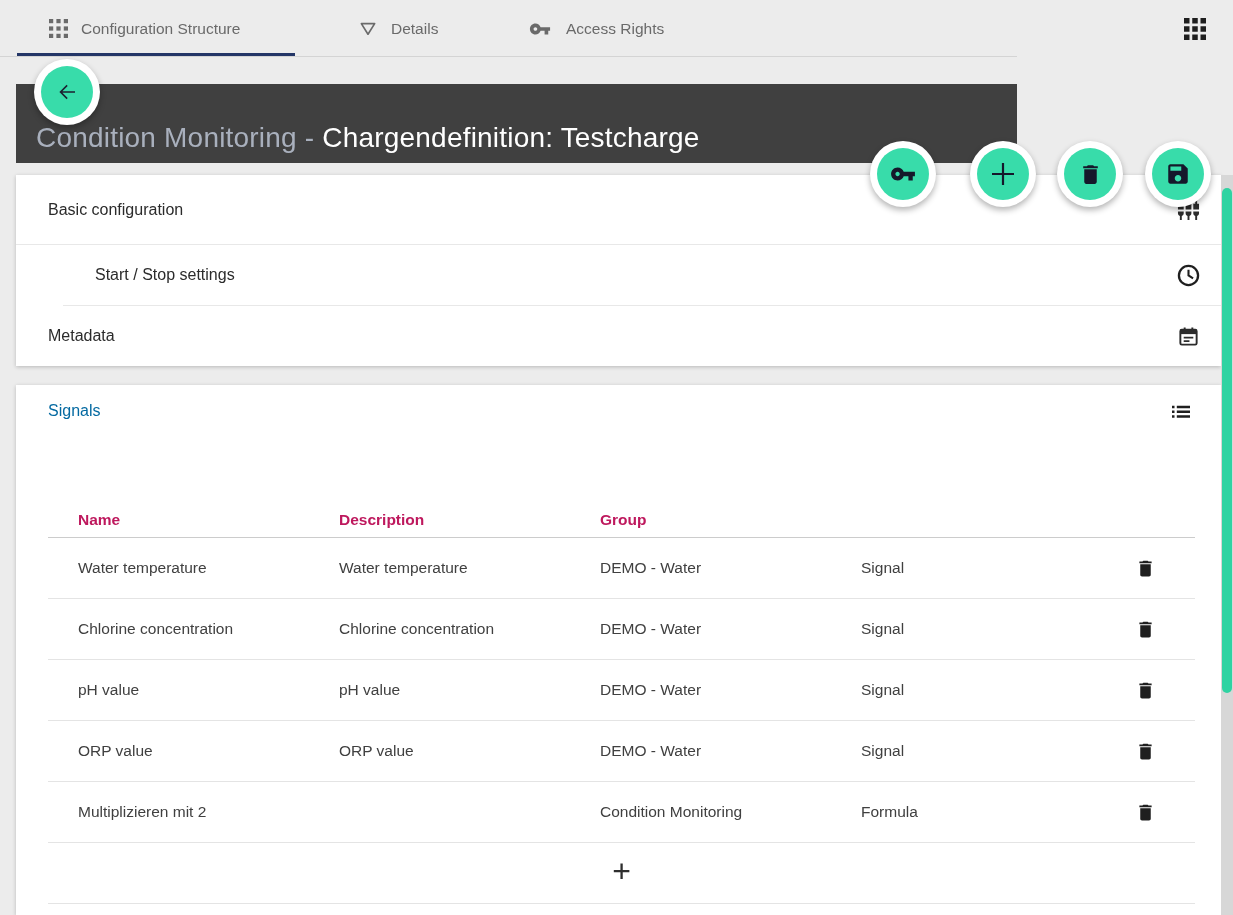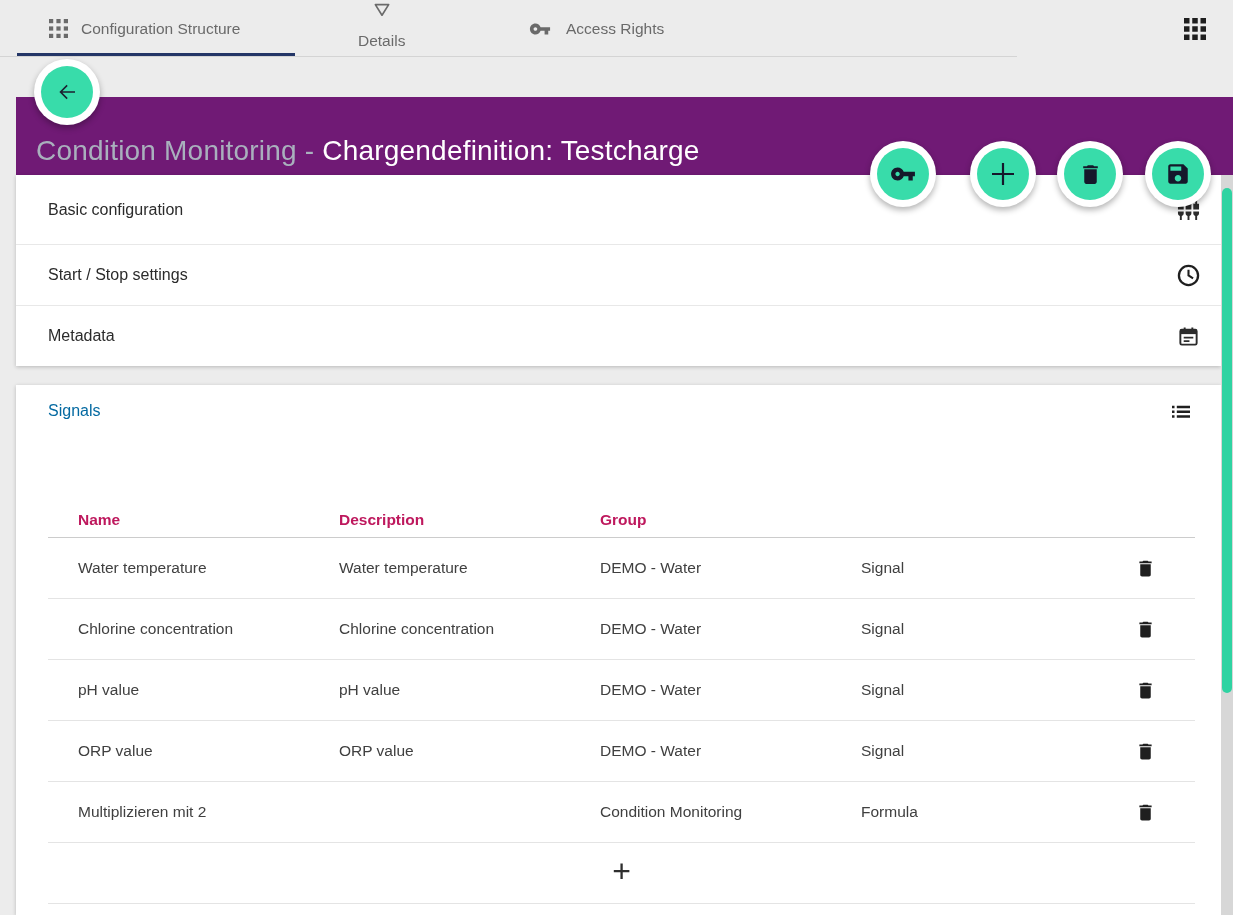--- a/index.html
+++ b/index.html
@@ -32,22 +32,22 @@
     background:#ffffff; box-shadow:0 3px 6px rgba(0,0,0,.30);
     display:flex; align-items:center; justify-content:center; cursor:pointer;
   }
   .fab-teal {
     width:52px; height:52px; border-radius:50%; background:#38dcaa;
     display:flex; align-items:center; justify-content:center;
   }
   .back-fab { left:34px; top:59px; z-index:5; }
   
   .appbar {
-    position:absolute; left:16px; top:97px; width:1217px; height:79px;
-    background:#701a75;
+    position:absolute; left:16px; top:84px; width:1001px; height:79px;
+    background:#404040;
   }
   .appbar-title {
     position:absolute; left:20px; bottom:9px;
     font-size:28px; letter-spacing:.2px; white-space:nowrap;
   }
   .title-prefix { color:#a9b0bd; }
   .title-main   { color:#ffffff; }
   .fab-key  { left:870px;  top:141px; z-index:6; }
   .fab-add  { left:970px;  top:141px; z-index:6; }
   .fab-del  { left:1057px; top:141px; z-index:6; }
@@ -57,21 +57,21 @@
     position:absolute; left:16px; width:1205px; background:#ffffff;
     box-shadow:0 1px 4px rgba(0,0,0,.22);
   }
   .card-sections { top:175px; height:191px; display:flex; flex-direction:column; }
   .section-row {
     display:flex; align-items:center;
     padding:0 20px 0 32px;
     border-bottom:1px solid #e8e8e8; cursor:pointer;
   }
   .section-row:last-child { border-bottom:none; }
-  .section-row.r1 { height:70px; } .section-row.r2 { height:61px; } .section-row.r3 { height:60px; }
+  .section-row.r1 { height:70px; } .section-row.r2 { height:61px;margin-left:47px; } .section-row.r3 { height:60px; }
   .section-label { font-size:16px; color:#2b2b2b; }
   .section-icon { margin-left:auto; width:26px; height:26px; display:flex; align-items:center; justify-content:center; }
   
   .card-signals { top:385px; height:530px; }
   .signals-head {
     position:absolute; top:14px; left:32px; right:28px; height:24px;
     display:flex; align-items:center;
   }
   .signals-title { font-size:16px; color:#0369a1; }
   .signals-list-icon { margin-left:auto; width:24px; height:24px; cursor:pointer; }
@@ -110,21 +110,21 @@
         <rect x="0" y="7" width="4" height="4"></rect>
           <rect x="7" y="7" width="4" height="4"></rect>
           <rect x="14" y="7" width="4" height="4"></rect>
         <rect x="0" y="14" width="4" height="4"></rect>
           <rect x="7" y="14" width="4" height="4"></rect>
           <rect x="14" y="14" width="4" height="4"></rect>
       </g>
     </svg>
     <span>Configuration Structure</span>
   </div>
-  <div class="tab" style="left:358px;flex-direction:column;">
+  <div class="tab" style="left:358px;">
     <svg width="20" height="19" viewBox="0 0 24 24">
       <path d="M12 19.2 3.6 5.8 h16.8 Z" fill="none" stroke="#6a6a6a" stroke-width="2.1" stroke-linejoin="round"></path>
     </svg>
     <span>Details</span>
   </div>
   <div class="tab" style="left:527px;">
     <svg width="26" height="22" viewBox="0 0 24 24">
       <path fill="#6a6a6a" d="M12.65 10C11.83 7.67 9.61 6 7 6c-3.31 0-6 2.69-6 6s2.69 6 6 6c2.61 0 4.83-1.67 5.65-4H17v4h4v-4h2v-4H12.65zM7 14c-1.1 0-2-.9-2-2s.9-2 2-2 2 .9 2 2-.9 2-2 2z"></path>
     </svg>
     <span>Access Rights</span>

